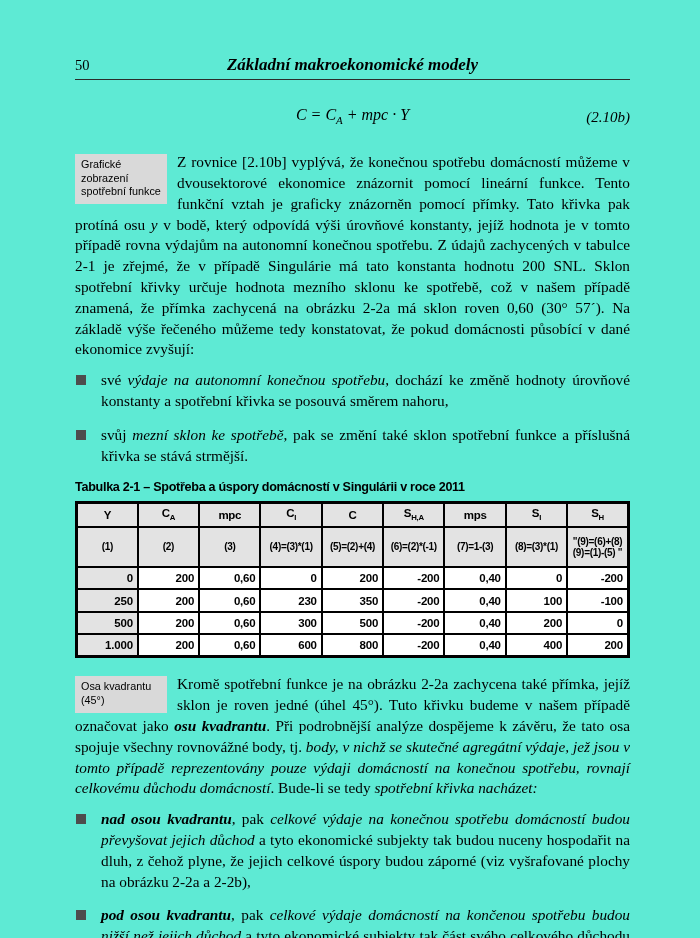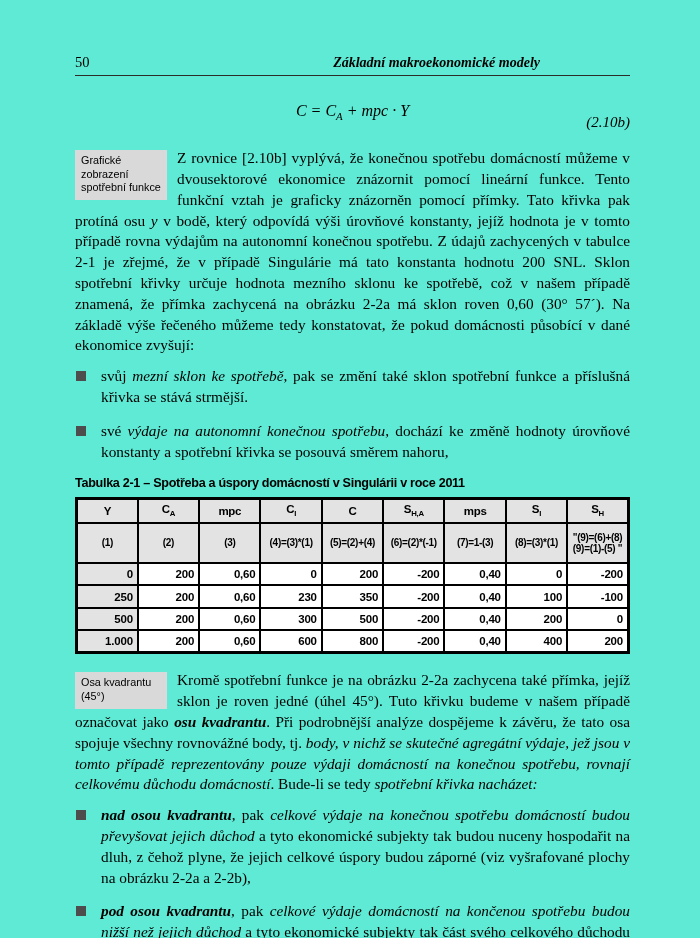--- a/index.html
+++ b/index.html
@@ -13,32 +13,32 @@
     overflow:hidden;
   }
   
   .runhead {
     display:flex; align-items:baseline;
     border-bottom:1.6px solid #2b2b2b;
     padding-bottom:4px;
   }
   .pagenum { font-size:14.5px; width:90px; }
   .runtitle {
-    flex:1; text-align:right;
-    font-weight:bold; font-style:italic; font-size:14px;
+    flex:1; text-align:center;
+    font-weight:bold; font-style:italic; font-size:17px;
     padding-right:90px;
     margin-top:7px;
   }
   
   .equation {
     position:relative; text-align:center;
     margin:26px 0 26px 0;
     font-size:16px; font-style:italic;
   }
-  .eqnum { position:absolute; right:0; top:12px; font-style:italic; font-size:15px; }
+  .eqnum { position:absolute; right:0; top:3px; font-style:italic; font-size:15px; }
   
   .para {
     font-size:15.3px; line-height:20.8px; text-align:justify;
     margin-bottom:10px;
   }
   .marginbox {
     float:left;
     width:92px;
     background:#d9d9d9;
     font-family:"Liberation Sans", sans-serif;
@@ -112,25 +112,25 @@
   </div>
 
   <div class="para">
     <span class="marginbox">Grafické zobrazení spotřební funkce</span>
     <span><span>Z rovnice [2.10b] vyplývá, že konečnou spotřebu domácností můžeme v dvousektorové ekonomice znázornit pomocí lineární funkce. Tento funkční vztah je graficky znázorněn pomocí přímky. Tato křivka pak protíná osu </span><span class="s-i">y</span><span> v bodě, který odpovídá výši úrovňové konstanty, jejíž hodnota je v tomto případě rovna výdajům na autonomní konečnou spotřebu. Z údajů zachycených v tabulce 2-1 je zřejmé, že v případě Singulárie má tato konstanta hodnotu 200 SNL. Sklon spotřební křivky určuje hodnota mezního sklonu ke spotřebě, což v našem případě znamená, že přímka zachycená na obrázku 2-2a má sklon roven 0,60 (30° 57´). Na základě výše řečeného můžeme tedy konstatovat, že pokud domácnosti působící v dané ekonomice zvyšují:</span></span>
   </div>
 
   <div class="bullets">
     <div class="bullet-item">
       <span class="bullet-sq"></span>
+      <span><span>své </span><span class="s-i">výdaje na autonomní konečnou spotřebu</span><span>, dochází ke změně hodnoty úrovňové konstanty a spotřební křivka se posouvá směrem nahoru,</span></span>
+    </div>
+    <div class="bullet-item">
+      <span class="bullet-sq"></span>
       <span><span>svůj </span><span class="s-i">mezní sklon ke spotřebě</span><span>, pak se změní také sklon spotřební funkce a příslušná křivka se stává strmější.</span></span>
-    </div>
-    <div class="bullet-item">
-      <span class="bullet-sq"></span>
-      <span><span>své </span><span class="s-i">výdaje na autonomní konečnou spotřebu</span><span>, dochází ke změně hodnoty úrovňové konstanty a spotřební křivka se posouvá směrem nahoru,</span></span>
     </div>
   </div>
 
   <div class="tbl-caption">Tabulka 2-1 – Spotřeba a úspory domácností v Singulárii v roce 2011</div>
 
   <table class="datatable">
     <thead>
       <tr>
         <th class="tbl-colname"><span>Y</span></th>
         <th class="tbl-colname"><span>C</span><span class="s-sub">A</span></th>

